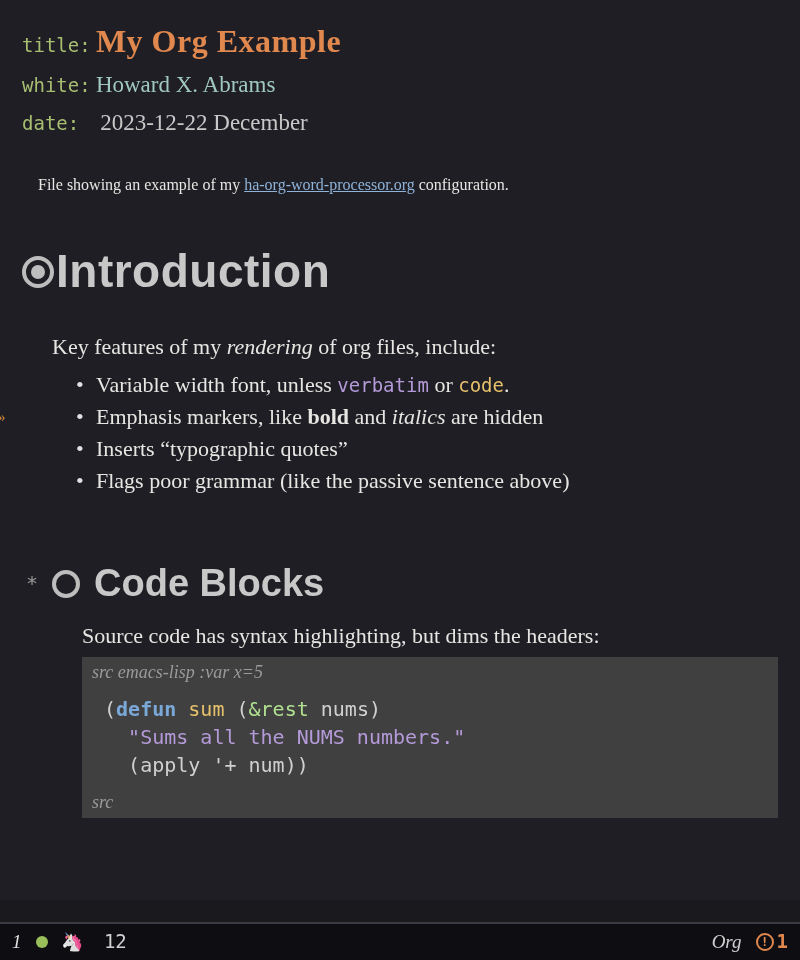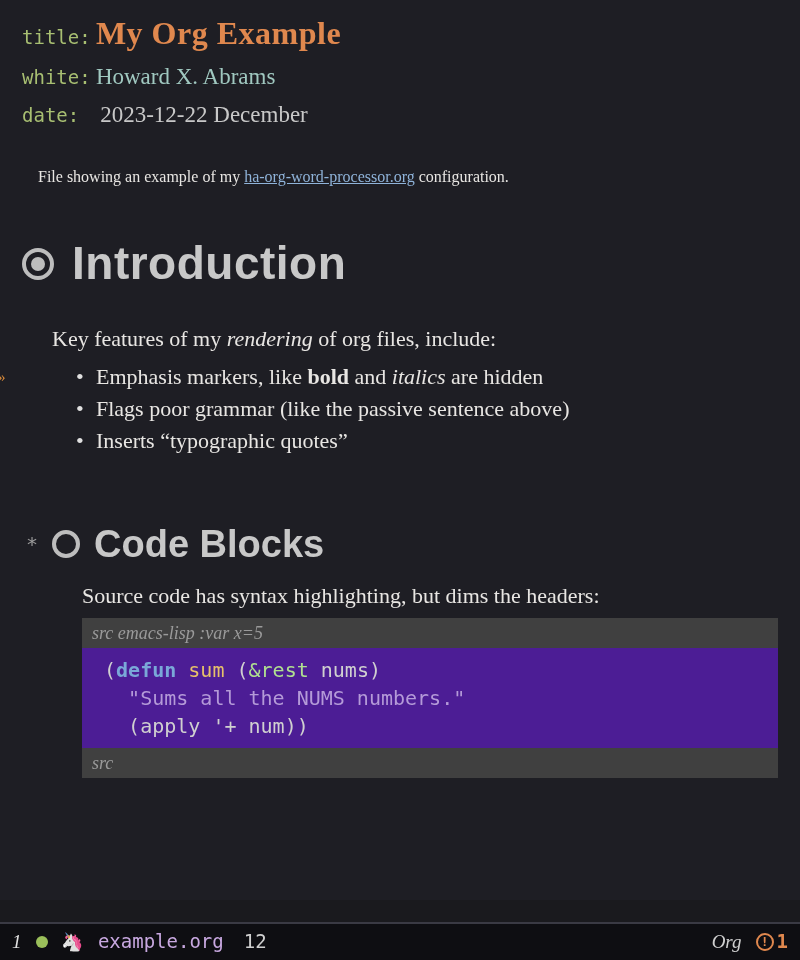--- a/index.html
+++ b/index.html
@@ -5,21 +5,21 @@
   * { margin: 0; padding: 0; box-sizing: border-box; }
   html, body { width: 800px; height: 960px; overflow: hidden; }
   body {
     background: #1e1e24;
     color: #e8e6e3;
     font-family: Georgia, 'Times New Roman', serif;
     font-size: 21px;
     line-height: 1.45;
   }
   .editor {
-    padding: 10px 22px 0 22px;
+    padding: 18px 22px 0 22px;
     height: 900px;
     position: relative;
   }
   .meta-line { margin-bottom: 4px; }
   .meta-key {
     font-family: 'Menlo', 'Consolas', monospace;
     color: #a8bf72;
     font-size: 19px;
   }
   .title-val {
@@ -55,21 +55,21 @@
     color: #e8e6e3;
     margin-left: 16px;
   }
   a.link {
     color: #8fb3d9;
     text-decoration: underline;
   }
   .h1 {
     display: flex;
     align-items: center;
-    gap: 18px;
+    gap: 2px;
     margin-top: 42px;
     margin-bottom: 26px;
   }
   .h1 .bullet-circle {
     width: 32px; height: 32px;
     border: 4px solid #bdbdbd;
     border-radius: 50%;
     display: inline-block;
     position: relative;
   }
@@ -155,21 +155,21 @@
   }
   .src-wrap { margin-top: 6px; }
   .src-header {
     background: #404040;
     padding: 2px 10px;
     font-style: italic;
     color: #9a9a9a;
     font-size: 18px;
   }
   .src-body {
-    background: #4c1d95;
+    background: #404040;
     padding: 8px 22px 8px 22px;
     font-family: 'Menlo','Consolas',monospace;
     font-size: 20px;
     line-height: 1.4;
     color: #d0d0d0;
   }
   .kw-defun { color: #7aa8d8; font-weight: 600; }
   .fn-name { color: #e6c06a; }
   .amp-rest { color: #b0e090; }
   .str { color: #b49ad8; }
@@ -232,26 +232,29 @@
   <div class="h1">
     <span class="bullet-circle filled"></span>
     <span class="h1-text">Introduction</span>
   </div>
 
   <div class="body-indent">
     <p class="para">
       <span>Key features of my </span><em class="rendering">rendering</em><span> of org files, include:</span>
     </p>
     <ul class="feat">
+      <li>
+        <span>Variable width font, unless </span><span class="verbatim">verbatim</span><span> or </span><span class="code-inline">code</span><span>.</span>
+      </li>
       <li style="position:relative;">
         <span class="fringe-arrow" style="left:-78px; top:6px;">»</span>
         <span>Emphasis markers, like </span><strong>bold</strong><span> and </span><em>italics</em><span> are hidden</span>
       </li>
+      <li><span>Inserts “typographic quotes”</span></li>
       <li><span>Flags poor grammar (like the passive sentence above)</span></li>
-      <li><span>Inserts “typographic quotes”</span></li>
     </ul>
   </div>
 
   <div class="h2-row">
     <span class="star-prefix">*</span>
     <span class="h2-circle"></span>
     <span class="h2-text">Code Blocks</span>
   </div>
 
   <div class="body-indent2">
@@ -269,21 +272,20 @@
       <div class="src-header">src</div>
     </div>
   </div>
 
 </div>
 
 <div class="modeline">
   <span class="ml-winnum">1</span>
   <span class="ml-dot"></span>
   <span class="ml-unicorn">🦄</span>
-  <span class="ml-file">example.org</span>
   <span class="ml-line">12</span>
   <span class="ml-spacer"></span>
   <span class="ml-mode">Org</span>
   <span class="ml-warn">
     <span class="circ">!</span>
       <span>1</span>
   </span>
 </div>
 <div class="below-modeline"></div>
 

